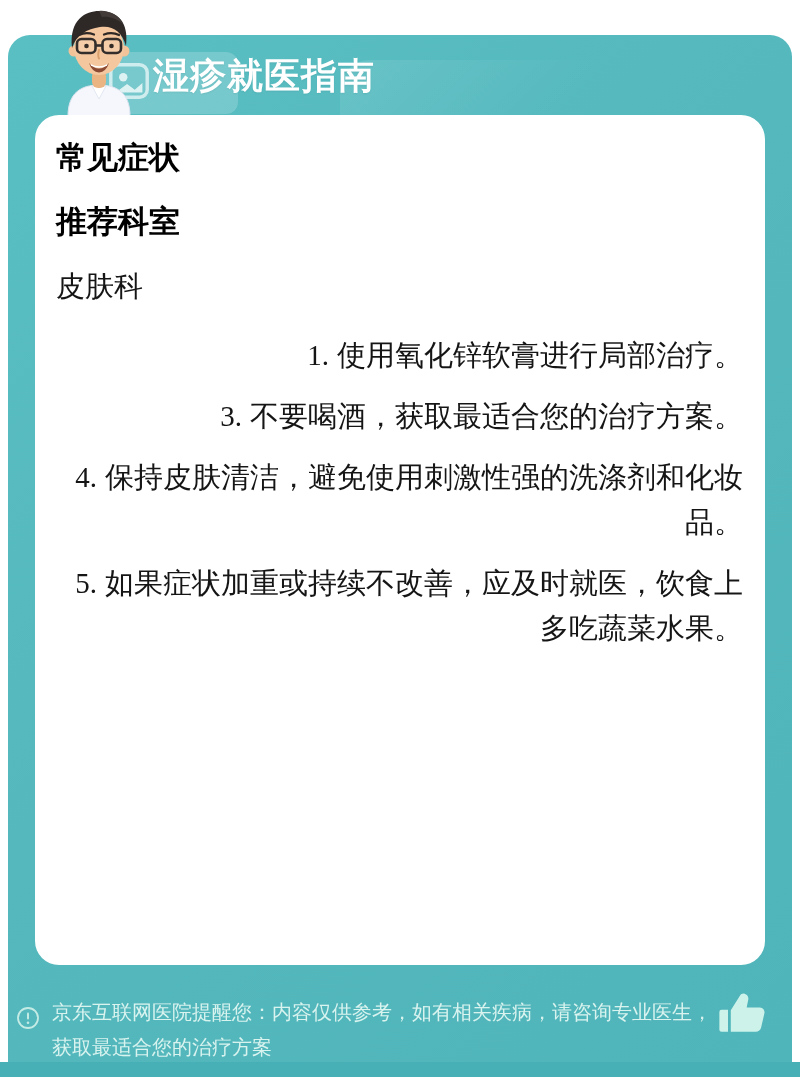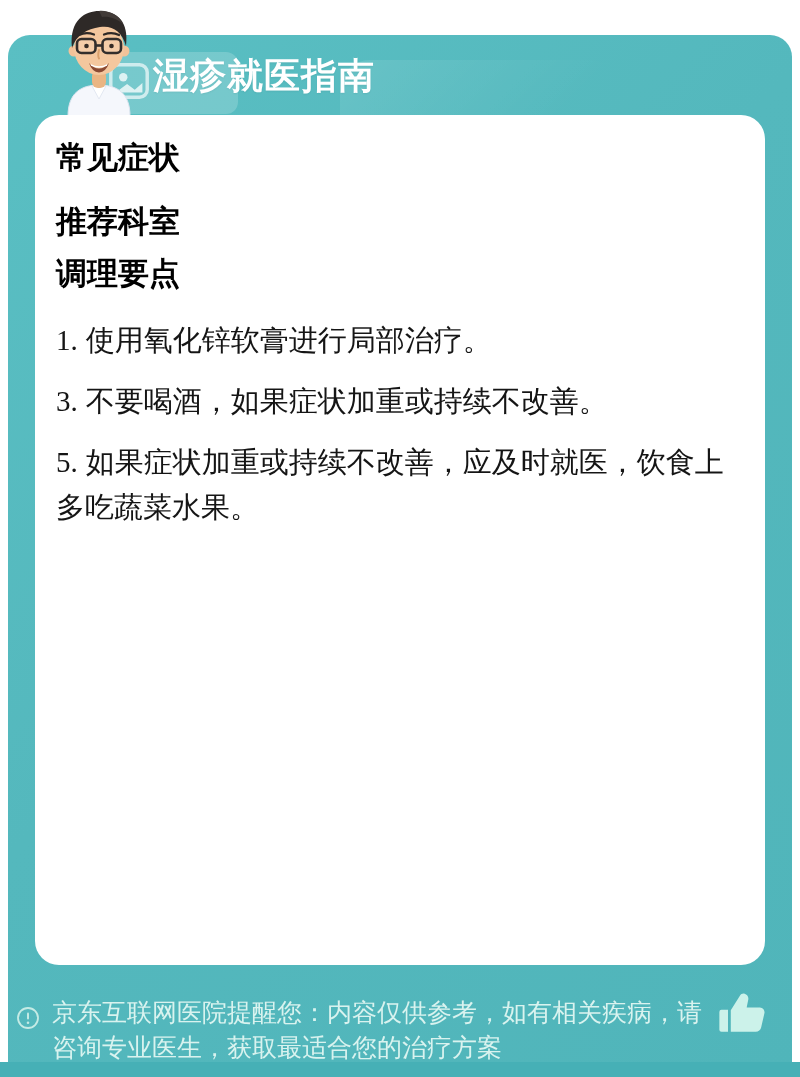--- a/index.html
+++ b/index.html
@@ -42,27 +42,27 @@
     overflow:hidden;
   }
   .card h2{
     margin:0;font-size:31px;line-height:40px;font-weight:bold;color:#000000;
   }
   .card h2.h-dept{margin-top:24px;}
   .card h2.h-care{margin-top:12px;}
   .card p{margin:0;font-size:29px;line-height:45px;color:#151515;}
   .card p.body-1{margin-top:30px;}
   .card p.dept{margin-top:22px;}
-  .card p.li{margin-top:16px;}
+  .card p.li{margin-top:16px;text-align:right;}
   .card p.li-first{margin-top:24px;}
   .num{font-family:"Liberation Serif","DejaVu Serif",serif;}
   
   .footer-notice{
     position:absolute;left:52px;top:995px;width:662px;z-index:5;
-    color:#d9f3ef;font-size:25px;line-height:35px;
+    color:#d9f3ef;font-size:20px;line-height:35px;
   }
   .alert-icon{position:absolute;left:16px;top:1006px;z-index:5;width:24px;height:24px;}
   .thumb-icon{position:absolute;left:714px;top:986px;z-index:5;width:56px;height:56px;cursor:pointer;}
   .bottom-strip{
     position:absolute;left:0;bottom:0;width:800px;height:15px;
     background:#46b0b6;z-index:6;
   }
 </style>
 </head>
 <body>
@@ -105,25 +105,26 @@
       <path d="M40.5 58 Q49 62.5 57.5 58 L57 59.8 Q49 63.5 41 59.8 Z" fill="#ffffff"></path>
     </svg>
   </div>
 
   <div class="page-title">湿疹就医指南</div>
 
   <div class="card">
     <h2>常见症状</h2>
 
     <h2 class="h-dept">推荐科室</h2>
+    <p class="dept">皮肤科</p>
 
-    <h2 class="h-care">调理要点</h2>
 
     <p class="li li-first"><span class="num">1.</span><span> 使用氧化锌软膏进行局部治疗。</span></p>
-    <p class="li"><span class="num">3.</span><span> 不要喝酒，如果症状加重或持续不改善。</span></p>
+    <p class="li"><span class="num">3.</span><span> 不要喝酒，获取最适合您的治疗方案。</span></p>
+    <p class="li"><span class="num">4.</span><span> 保持皮肤清洁，避免使用刺激性强的洗涤剂和化妆品。</span></p>
     <p class="li"><span class="num">5.</span><span> 如果症状加重或持续不改善，应及时就医，饮食上多吃蔬菜水果。</span></p>
   </div>
 
   <span class="alert-icon">
     <svg width="24" height="24" viewBox="0 0 24 24">
       <circle cx="12" cy="12" r="10" fill="none" stroke="#c5ebe5" stroke-width="1.8"></circle>
       <rect x="11" y="6.5" width="2" height="7" rx="1" fill="#c5ebe5"></rect>
       <circle cx="12" cy="16.8" r="1.3" fill="#c5ebe5"></circle>
     </svg>
   </span>

